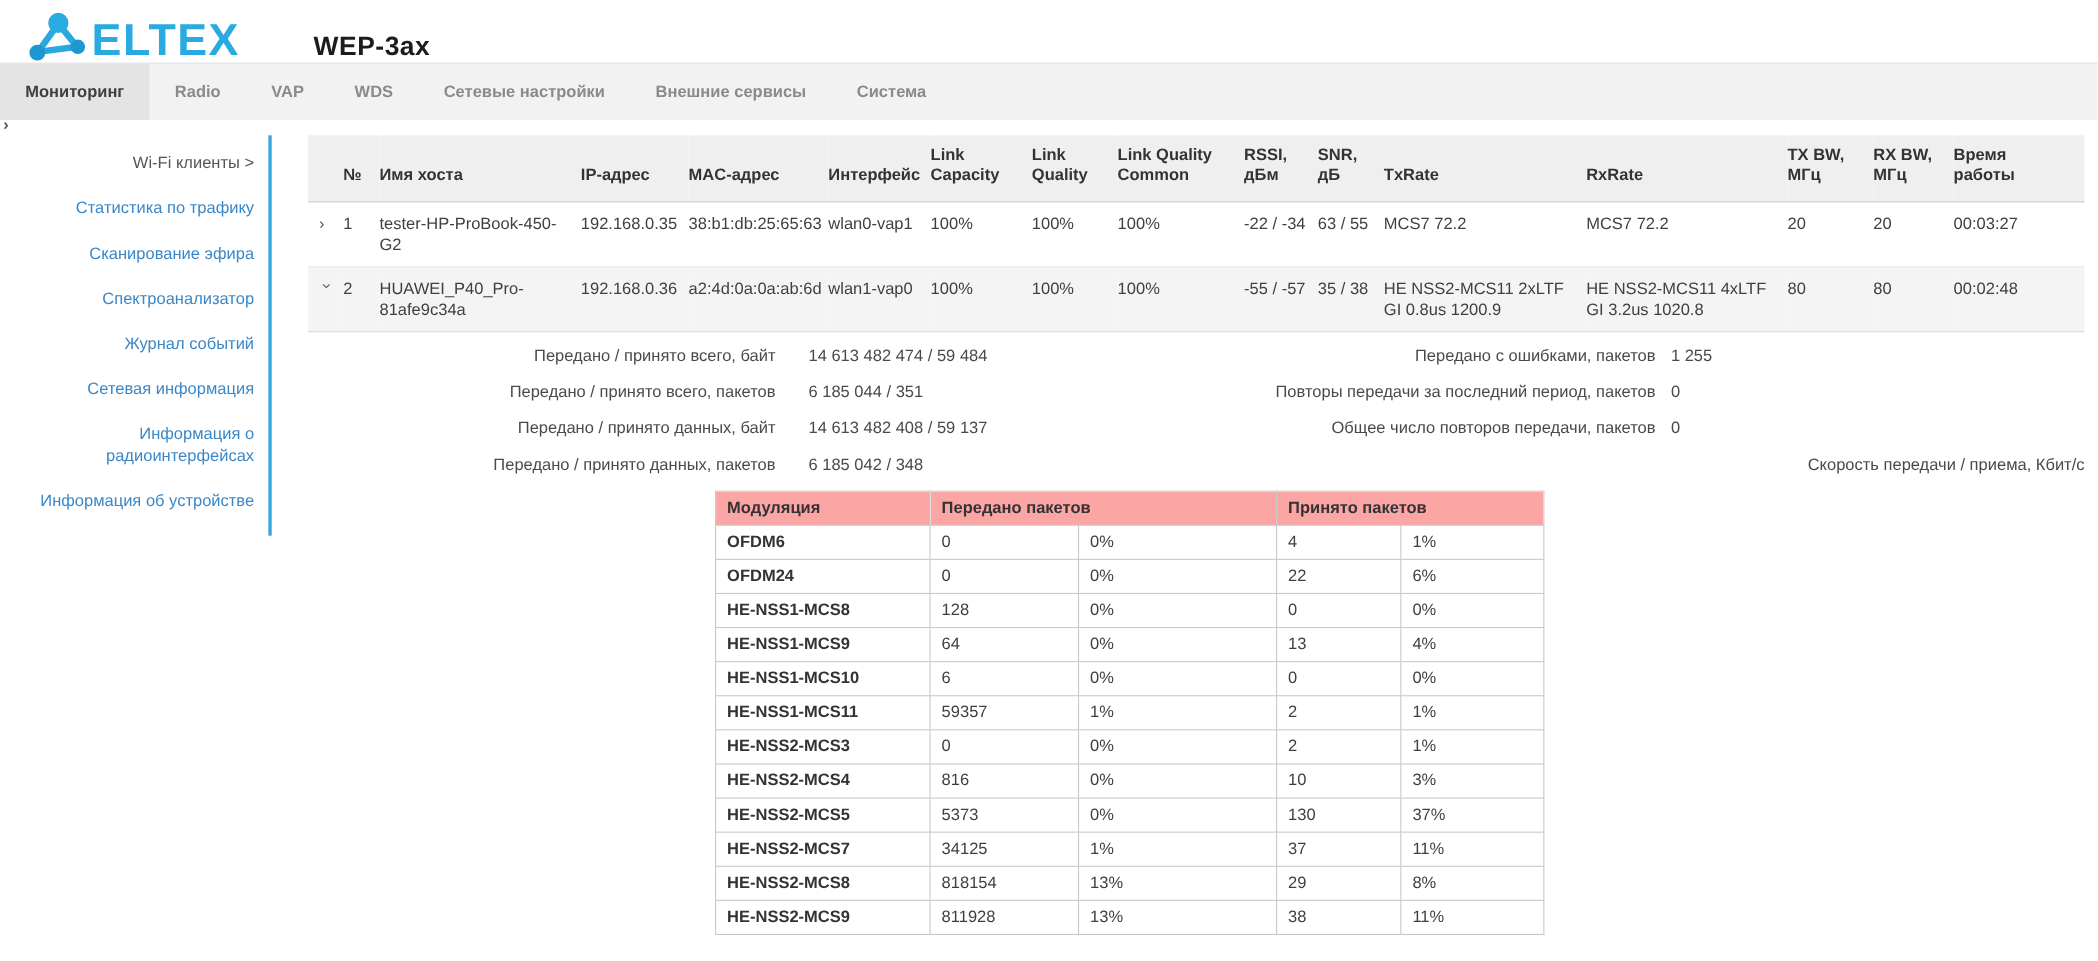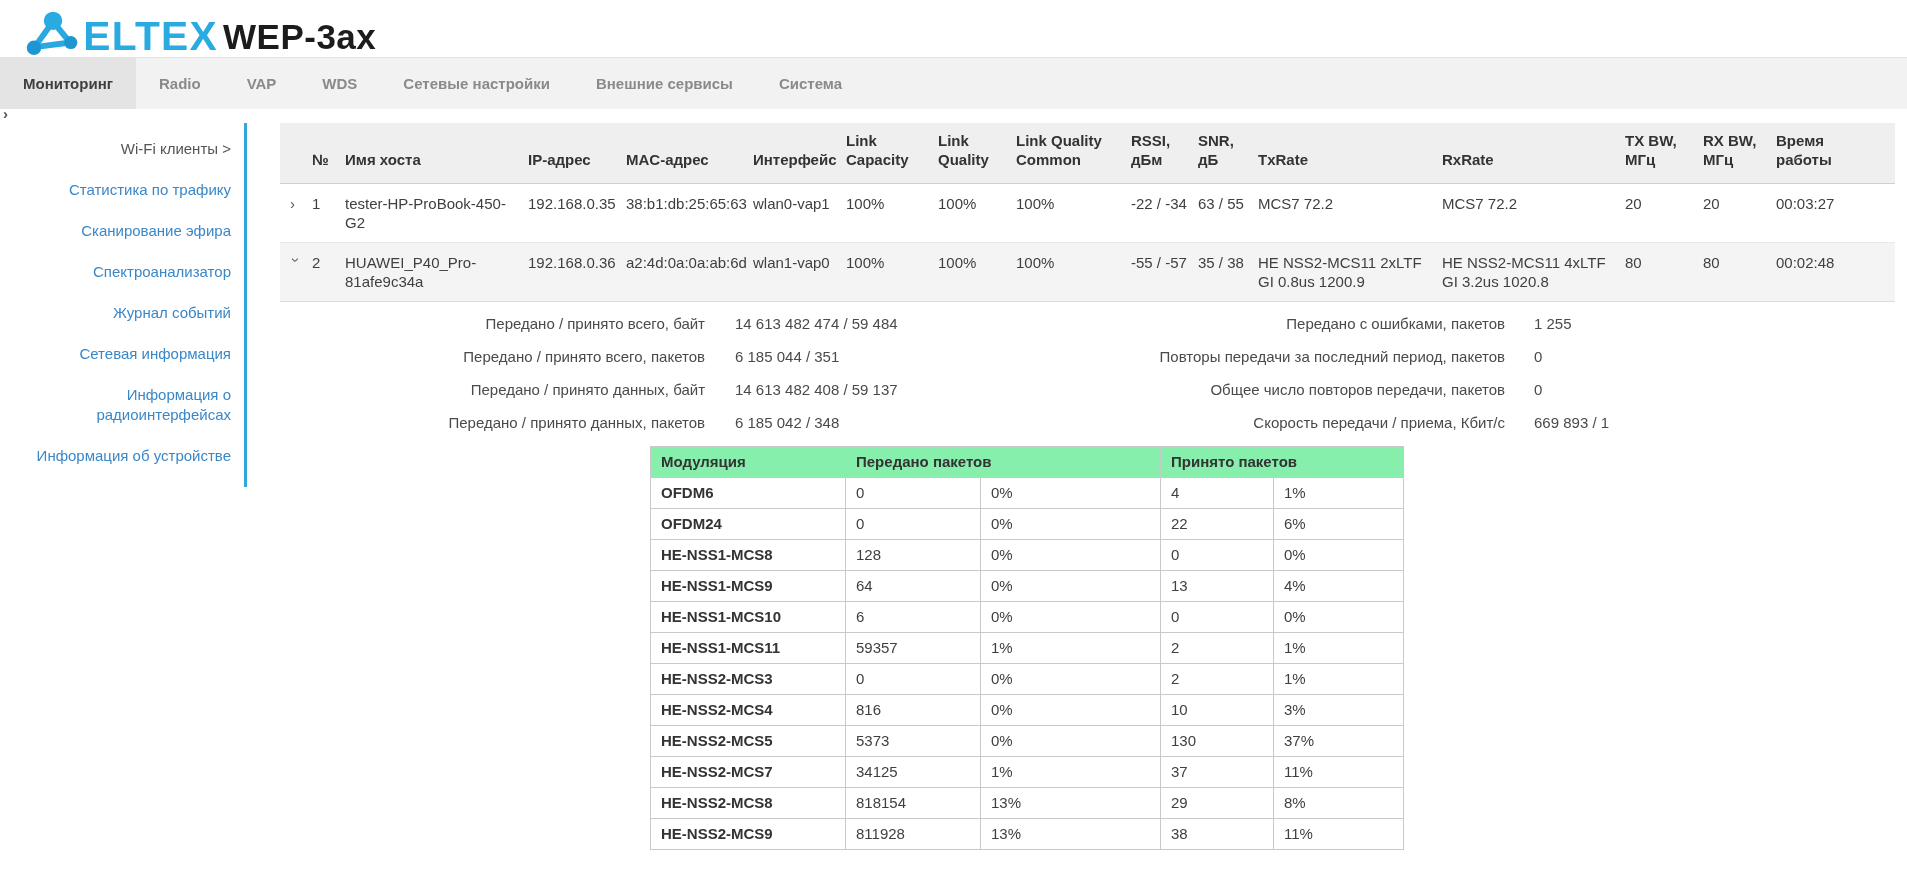--- a/index.html
+++ b/index.html
@@ -5,21 +5,21 @@
   * { box-sizing: border-box; }
   html,body { margin:0; padding:0; }
   body {
     width:1907px; height:874px; overflow:hidden;
     background:#fff; color:#333;
     font-family:"Liberation Sans", sans-serif; font-size:15px;
   }
   
   .topbar { height:57px; display:flex; align-items:flex-end; padding-left:25px; background:#fff; }
   .logo { display:flex; align-items:center; cursor:pointer; }
-  .device-title { font-size:35px; font-weight:bold; color:#1c1c1c; letter-spacing:.5px; }
+  .device-title { font-size:24px; font-weight:bold; color:#1c1c1c; margin-left:62px; letter-spacing:.5px; }
   
   .navbar { height:52px; background:#f2f2f2; border-top:1px solid #e3e3e3; display:flex; align-items:stretch; }
   .nav-tab { display:flex; align-items:center; padding:0 23px; color:#8a8a8a; cursor:pointer; white-space:nowrap;font-weight:bold; }
   .nav-tab.active { background:#e4e4e4; color:#3f3f3f; }
   .nav-right { margin-left:auto; display:flex; align-items:center; gap:34px; padding-right:30px; }
   .lang { color:#8a8a8a; cursor:pointer; display:flex; align-items:center; gap:6px; }
   .lang .caret { font-size:10px; color:#8a8a8a; }
   .logout { color:#29abe2; cursor:pointer; }
   
   .layout { display:flex; position:relative; height:765px; }
@@ -43,28 +43,28 @@
   .expand-icon { display:inline-block; color:#555; font-size:15px; width:12px; cursor:pointer; }
   .expand-icon.down { transform:rotate(90deg); transform-origin:50% 55%; }
   
   .stats { display:flex; margin-top:12px; color:#4a4a4a; }
   .stats-left { width:790px; flex:0 0 790px; }
   .stats-right { flex:1; }
   .stat-row { display:flex; margin-bottom:13px; line-height:20px; }
   .stats-left .stat-label { width:425px; text-align:right; }
   .stats-left .stat-value { padding-left:30px; }
   .stats-right .stat-label { flex:1; text-align:right; }
-  .stats-right .stat-value { width:390px; flex:0 0 390px; padding-left:29px; }
+  .stats-right .stat-value { width:390px; flex:0 0 390px; padding-left:14px; }
   
   table.modulation { margin-left:370px; border-collapse:collapse; table-layout:fixed; width:753px; }
   table.modulation th, table.modulation td {
     border:1px solid #c9c9c9; text-align:left; padding:5px 10px;
     line-height:20px; height:31px; color:#3f3f3f; overflow:hidden; white-space:nowrap;
   }
-  table.modulation th { font-weight:bold; color:#333; background:#86efac; }
+  table.modulation th { font-weight:bold; color:#333; background:#fca5a5; }
   table.modulation td.mod-name { font-weight:bold; color:#333; }
 </style>
 </head>
 <body>
 
 <div class="topbar">
   <div class="logo">
     <svg width="198" height="46" viewBox="0 0 300 70">
       <g stroke="#2aa9e0" stroke-width="9" fill="none">
         <line x1="42" y1="16" x2="14" y2="55"></line>
@@ -213,21 +213,20 @@
         <div class="stat-row">
           <div class="stat-label">Повторы передачи за последний период, пакетов</div>
           <div class="stat-value">0</div>
         </div>
         <div class="stat-row">
           <div class="stat-label">Общее число повторов передачи, пакетов</div>
           <div class="stat-value">0</div>
         </div>
         <div class="stat-row">
           <div class="stat-label">Скорость передачи / приема, Кбит/с</div>
-          <div class="stat-value">669 893 / 1</div>
         </div>
       </div>
     </div>
 
     <table class="modulation">
       <colgroup>
         <col style="width:195px">
           <col style="width:135px">
           <col style="width:180px">
           <col style="width:113px">

